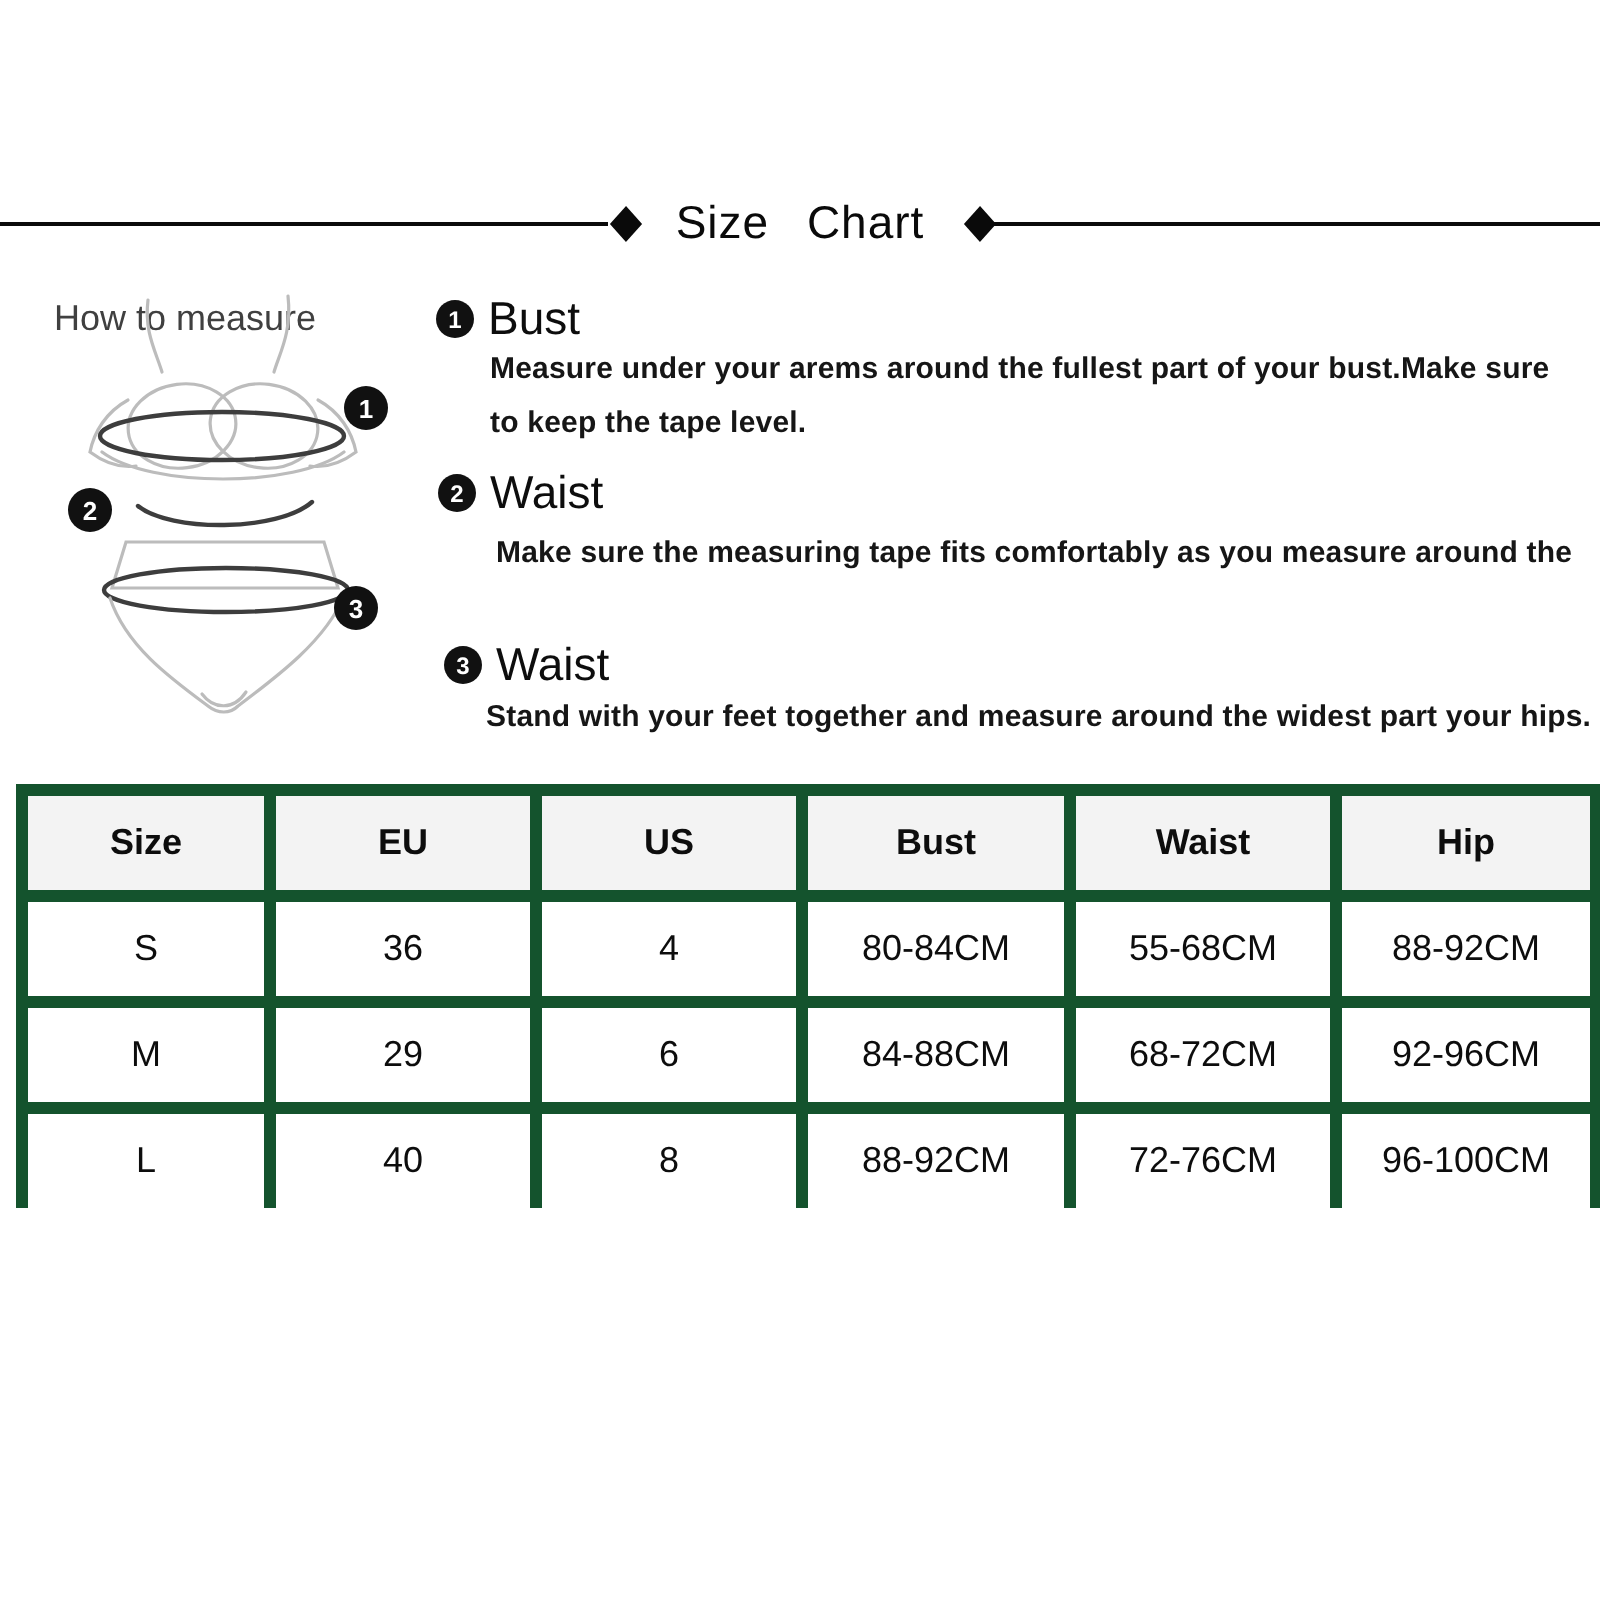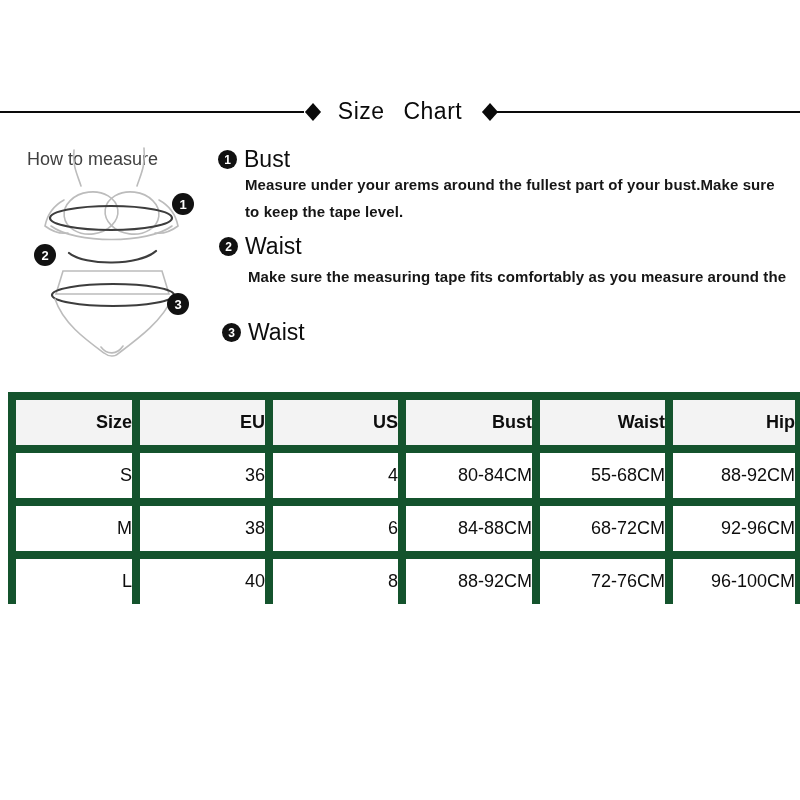--- a/index.html
+++ b/index.html
@@ -37,21 +37,21 @@
   .l-bust1 { left:245px; top:176px; }
   .l-bust2 { left:245px; top:203px; }
   .h-waist { left:219px; top:233px; }
   .l-waist1{ left:248px; top:268px; }
   .l-waist2{ left:253px; top:285px; }
   .h-hips  { left:222px; top:319px; }
   .l-hips1 { left:243px; top:350px; }
 
   
   .size-table { position:absolute; left:8px; top:392px; width:787px; border-collapse:collapse; table-layout:fixed; }
-  .size-table th, .size-table td { border:8px solid #14532d; height:53px; text-align:right; vertical-align:middle;
+  .size-table th, .size-table td { border:6px solid #14532d; height:53px; text-align:center; vertical-align:middle;
                                    font-size:18px; color:#0d0d0d; }
   .size-table th { background:#f3f3f3; font-weight:700; }
   .size-table td { background:#fff; font-weight:400; }
 
   
   .note { position:absolute; left:10px; top:676px; font-size:19px; font-weight:400; letter-spacing:0.2px; color:#0d0d0d; }
 </style>
 </head>
 <body>
 
@@ -103,20 +103,21 @@
   <div class="section-heading h-waist">
     <span class="num-badge">2</span>
     <span class="section-label">Waist</span>
   </div>
   <div class="body-line l-waist1">Make sure the measuring tape fits comfortably as you measure around the</div>
 
   <div class="section-heading h-hips">
     <span class="num-badge">3</span>
     <span class="section-label">Waist</span>
   </div>
+  <div class="body-line l-hips1">Stand with your feet together and measure around the widest part your hips.</div>
 
   <table class="size-table">
     <colgroup>
       <col style="width:124px">
         <col style="width:133px">
         <col style="width:133px">
       <col style="width:134px">
         <col style="width:133px">
         <col style="width:130px">
     </colgroup>
@@ -134,21 +135,21 @@
       <tr>
         <td>S</td>
         <td>36</td>
         <td>4</td>
         <td>80-84CM</td>
         <td>55-68CM</td>
         <td>88-92CM</td>
       </tr>
       <tr>
         <td>M</td>
-        <td>38</td>
+        <td>29</td>
         <td>6</td>
         <td>84-88CM</td>
         <td>68-72CM</td>
         <td>92-96CM</td>
       </tr>
       <tr>
         <td>L</td>
         <td>40</td>
         <td>8</td>
         <td>88-92CM</td>

